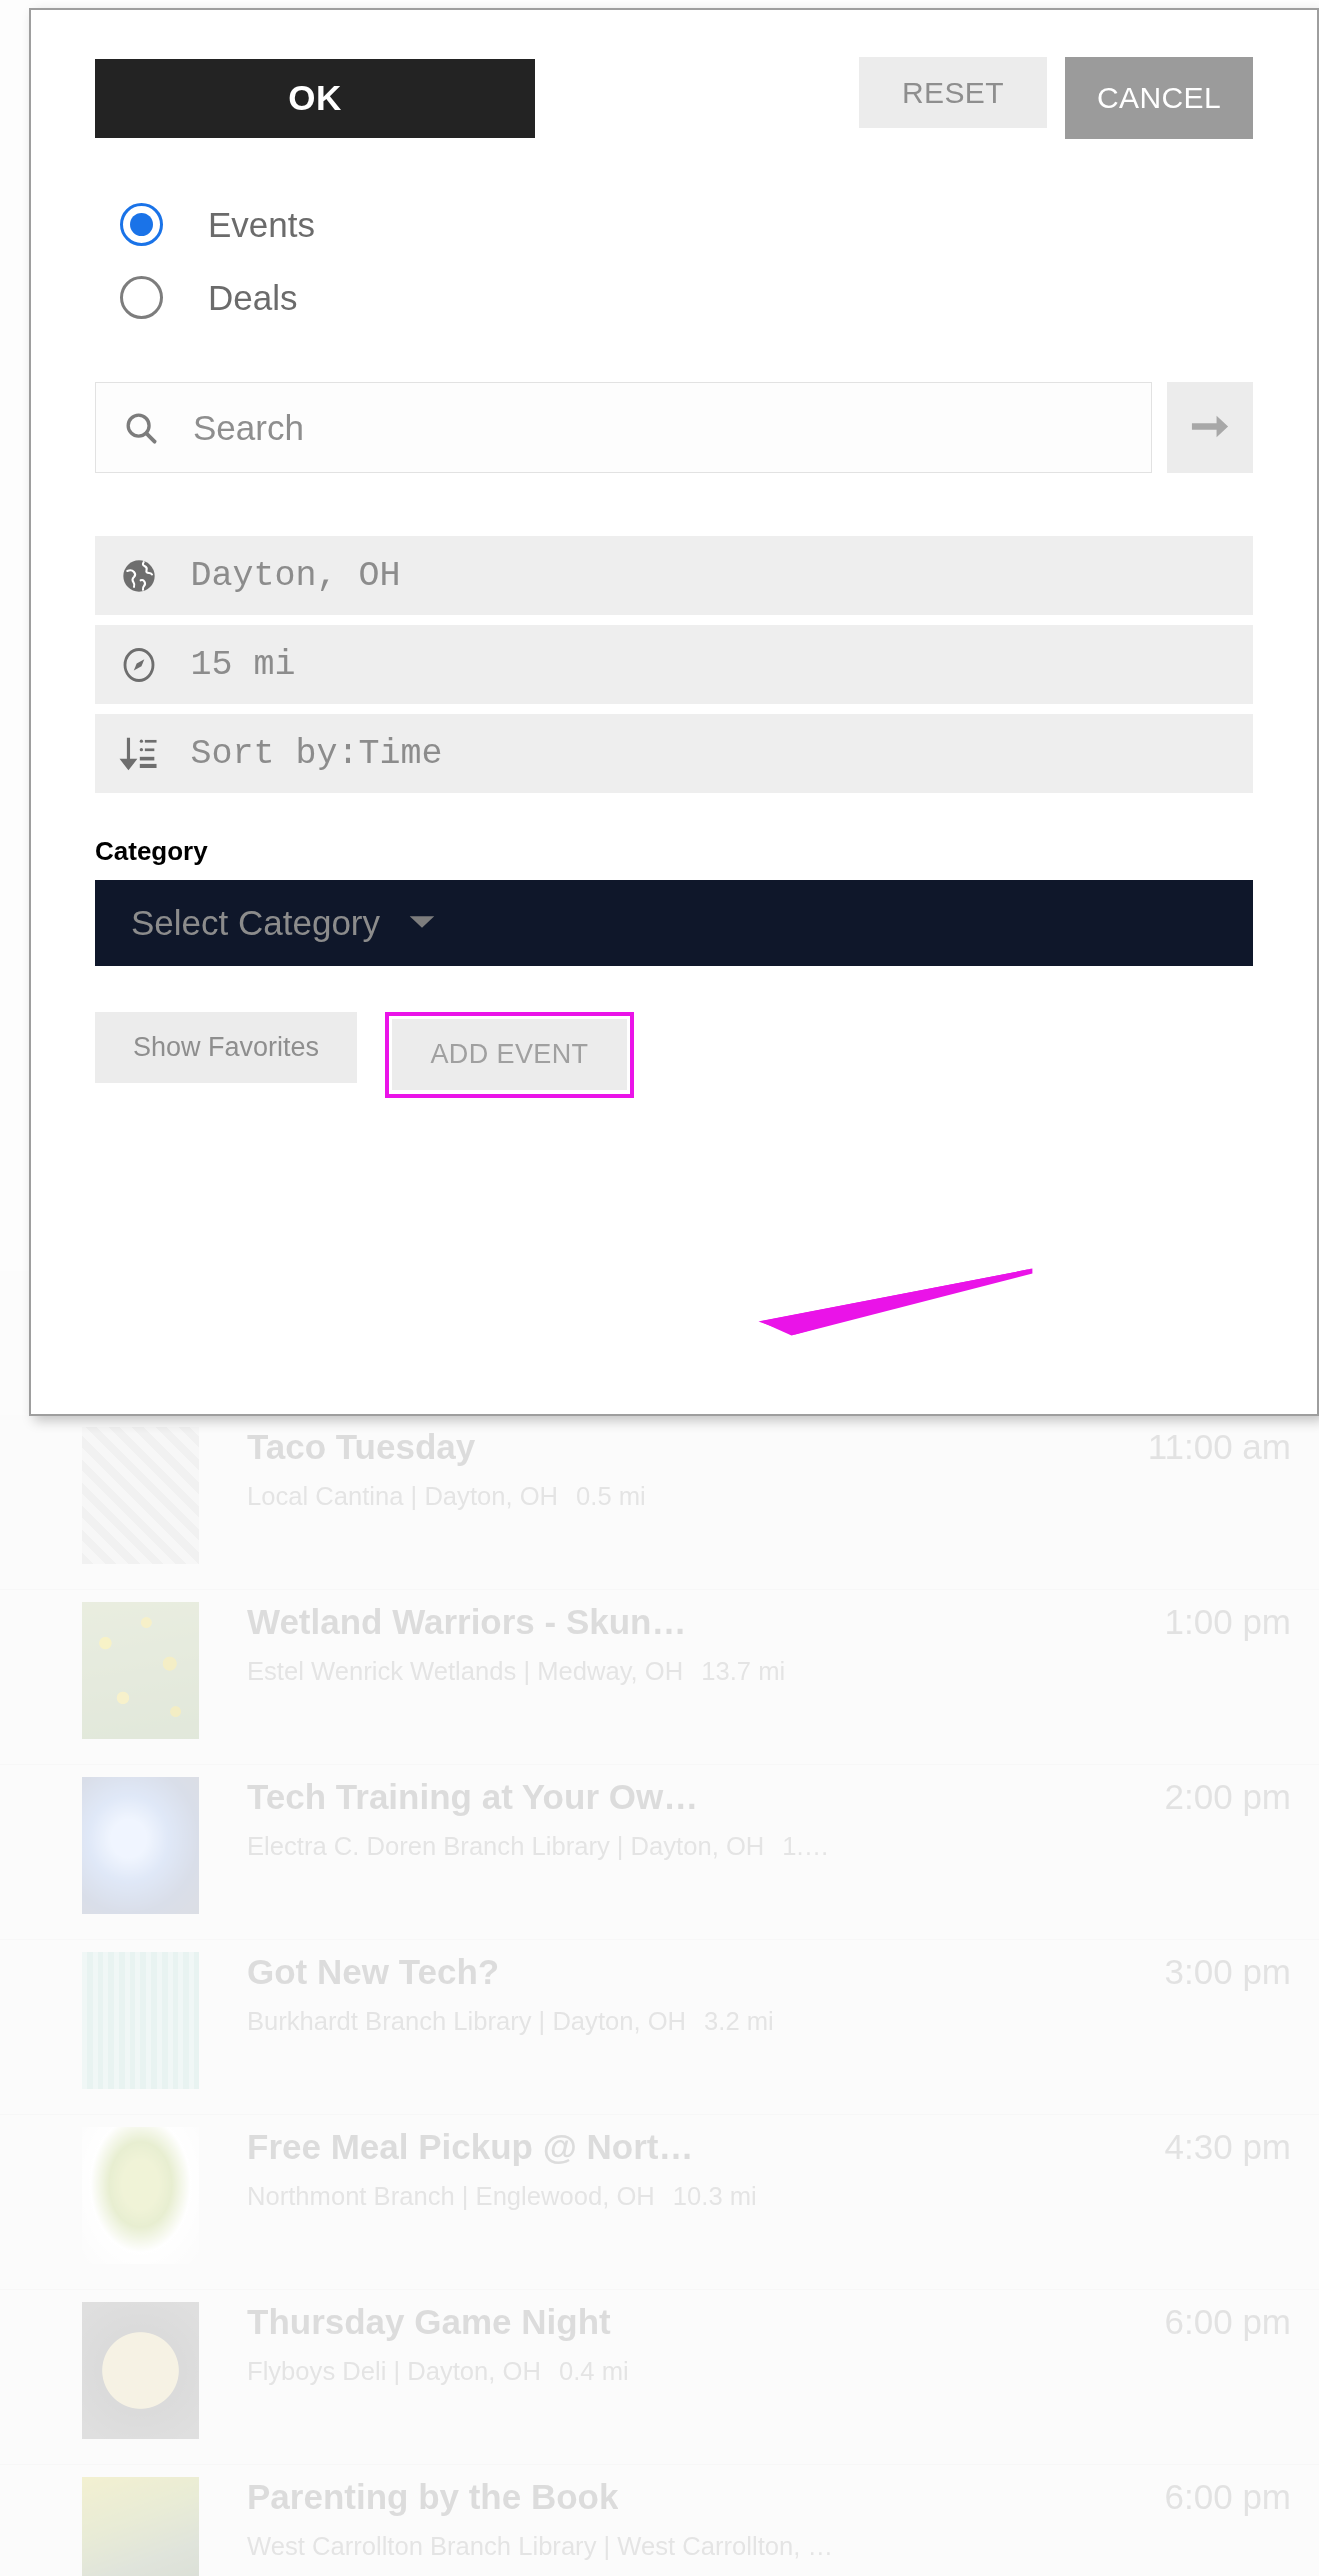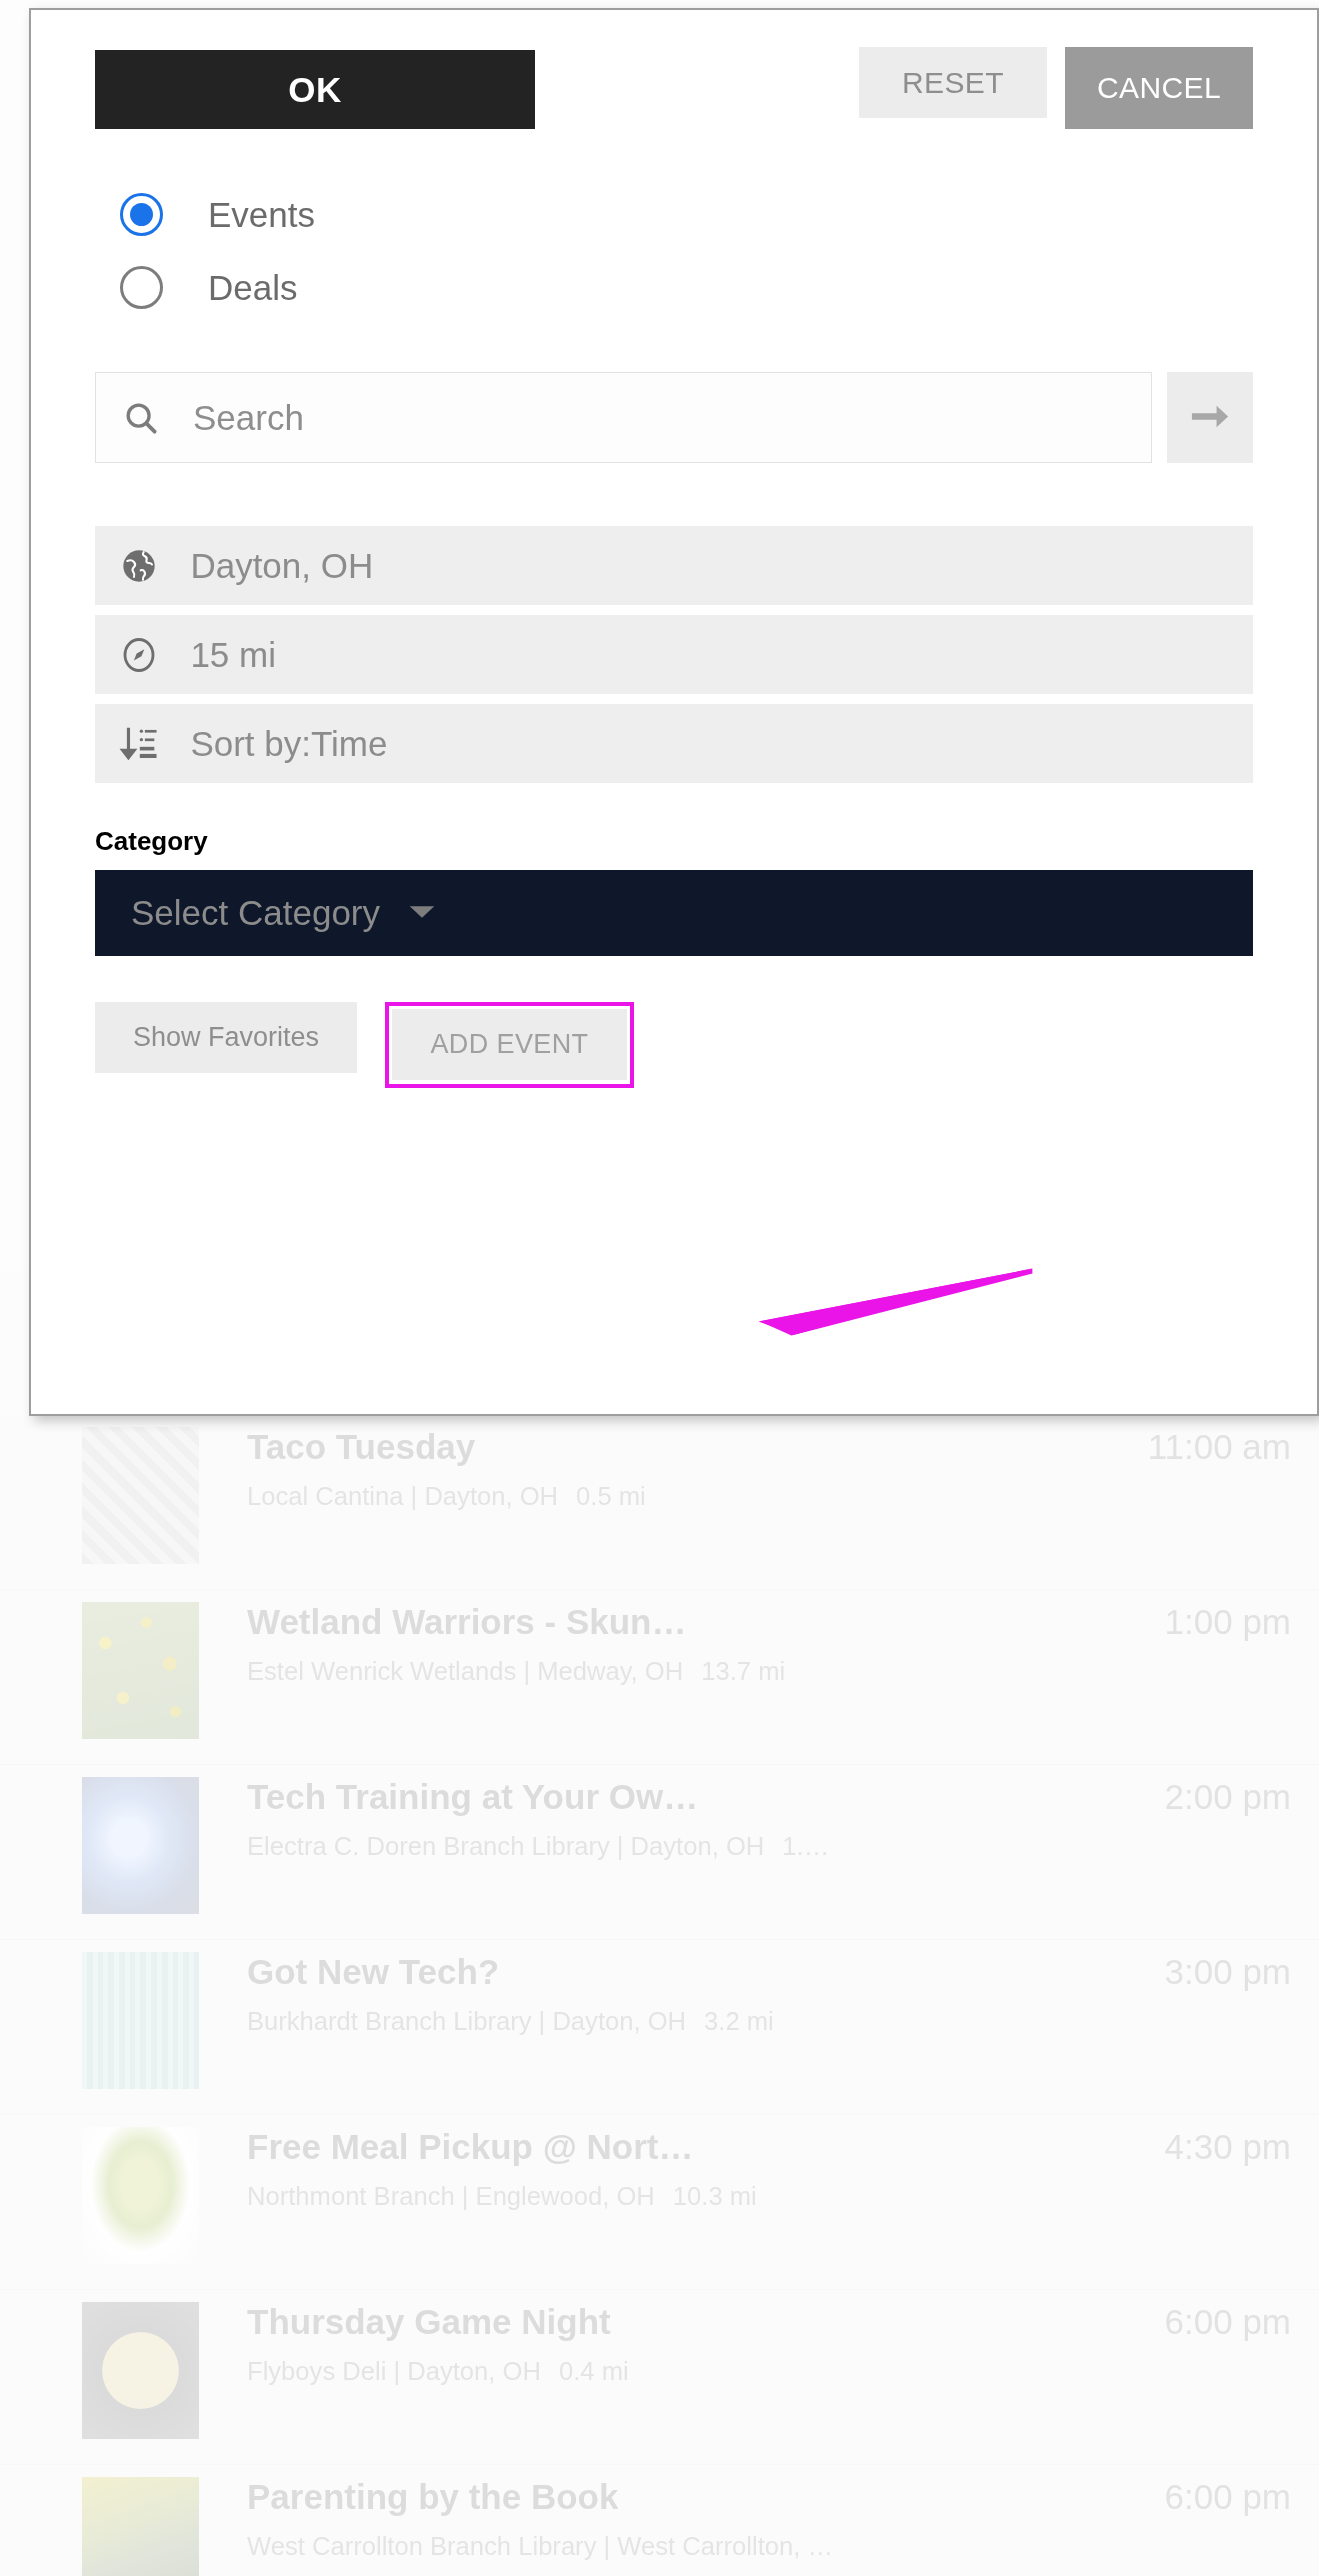--- a/index.html
+++ b/index.html
@@ -74,22 +74,22 @@
     position: absolute;
     left: 29px; top: 8.2px; width: 1290px; height: 1408px;
     background: #ffffff;
     border: 2.5px solid #9e9e9e;
     box-shadow: 5px 5px 11.5px rgba(0,0,0,0.22);
   }
   .modal-inner { padding: 0 64px; }
 
   
   .hdr {
-    display: flex; align-items: flex-end;
-    padding: 37px 0 0 0;
+    display: flex; align-items: center;
+    padding: 47px 0 0 0;
   }
   .btn-ok {
     width: 440px; height: 79px;
     background: #232323; color: #ffffff;
     font-size: 35px; font-weight: bold;
     display: flex; align-items: center; justify-content: center;
     border: none; cursor: pointer; letter-spacing: 0.4px;
   }
   .hdr-right { margin-left: auto; display: flex; gap: 18px; align-items: flex-start; }
   .btn-reset {
@@ -133,21 +133,21 @@
   .search-go {
     width: 86px; margin-left: 15px; background: #ececec;
     display: flex; align-items: center; justify-content: center;
     border: none; cursor: pointer;
   }
 
   
   .filters { margin-top: 63px; }
   .filter-row {
     height: 79px; background: #eeeeee; display: flex; align-items: center;
-    padding-left: 21.4px; margin-bottom: 10px; cursor: pointer;
+    padding-left: 21.4px; margin-bottom: 10px; cursor: pointer; font-family: Liberation Mono, monospace;
   }
   .filter-icon { width: 46px; height: 46px; flex: 0 0 46px; display:flex; align-items:center; justify-content:center;}
   .filter-text { margin-left: 28px; font-size: 35px; color: #8c8c8c; }
 
   
   .cat-wrap { margin-top: 43px; }
   .cat-label { font-size: 26px; font-weight: bold; color: #000000; }
   .cat-select {
     margin-top: 13px; height: 86px; background: #0f172a;
     display: flex; align-items: center; padding-left: 36px; cursor: pointer;

